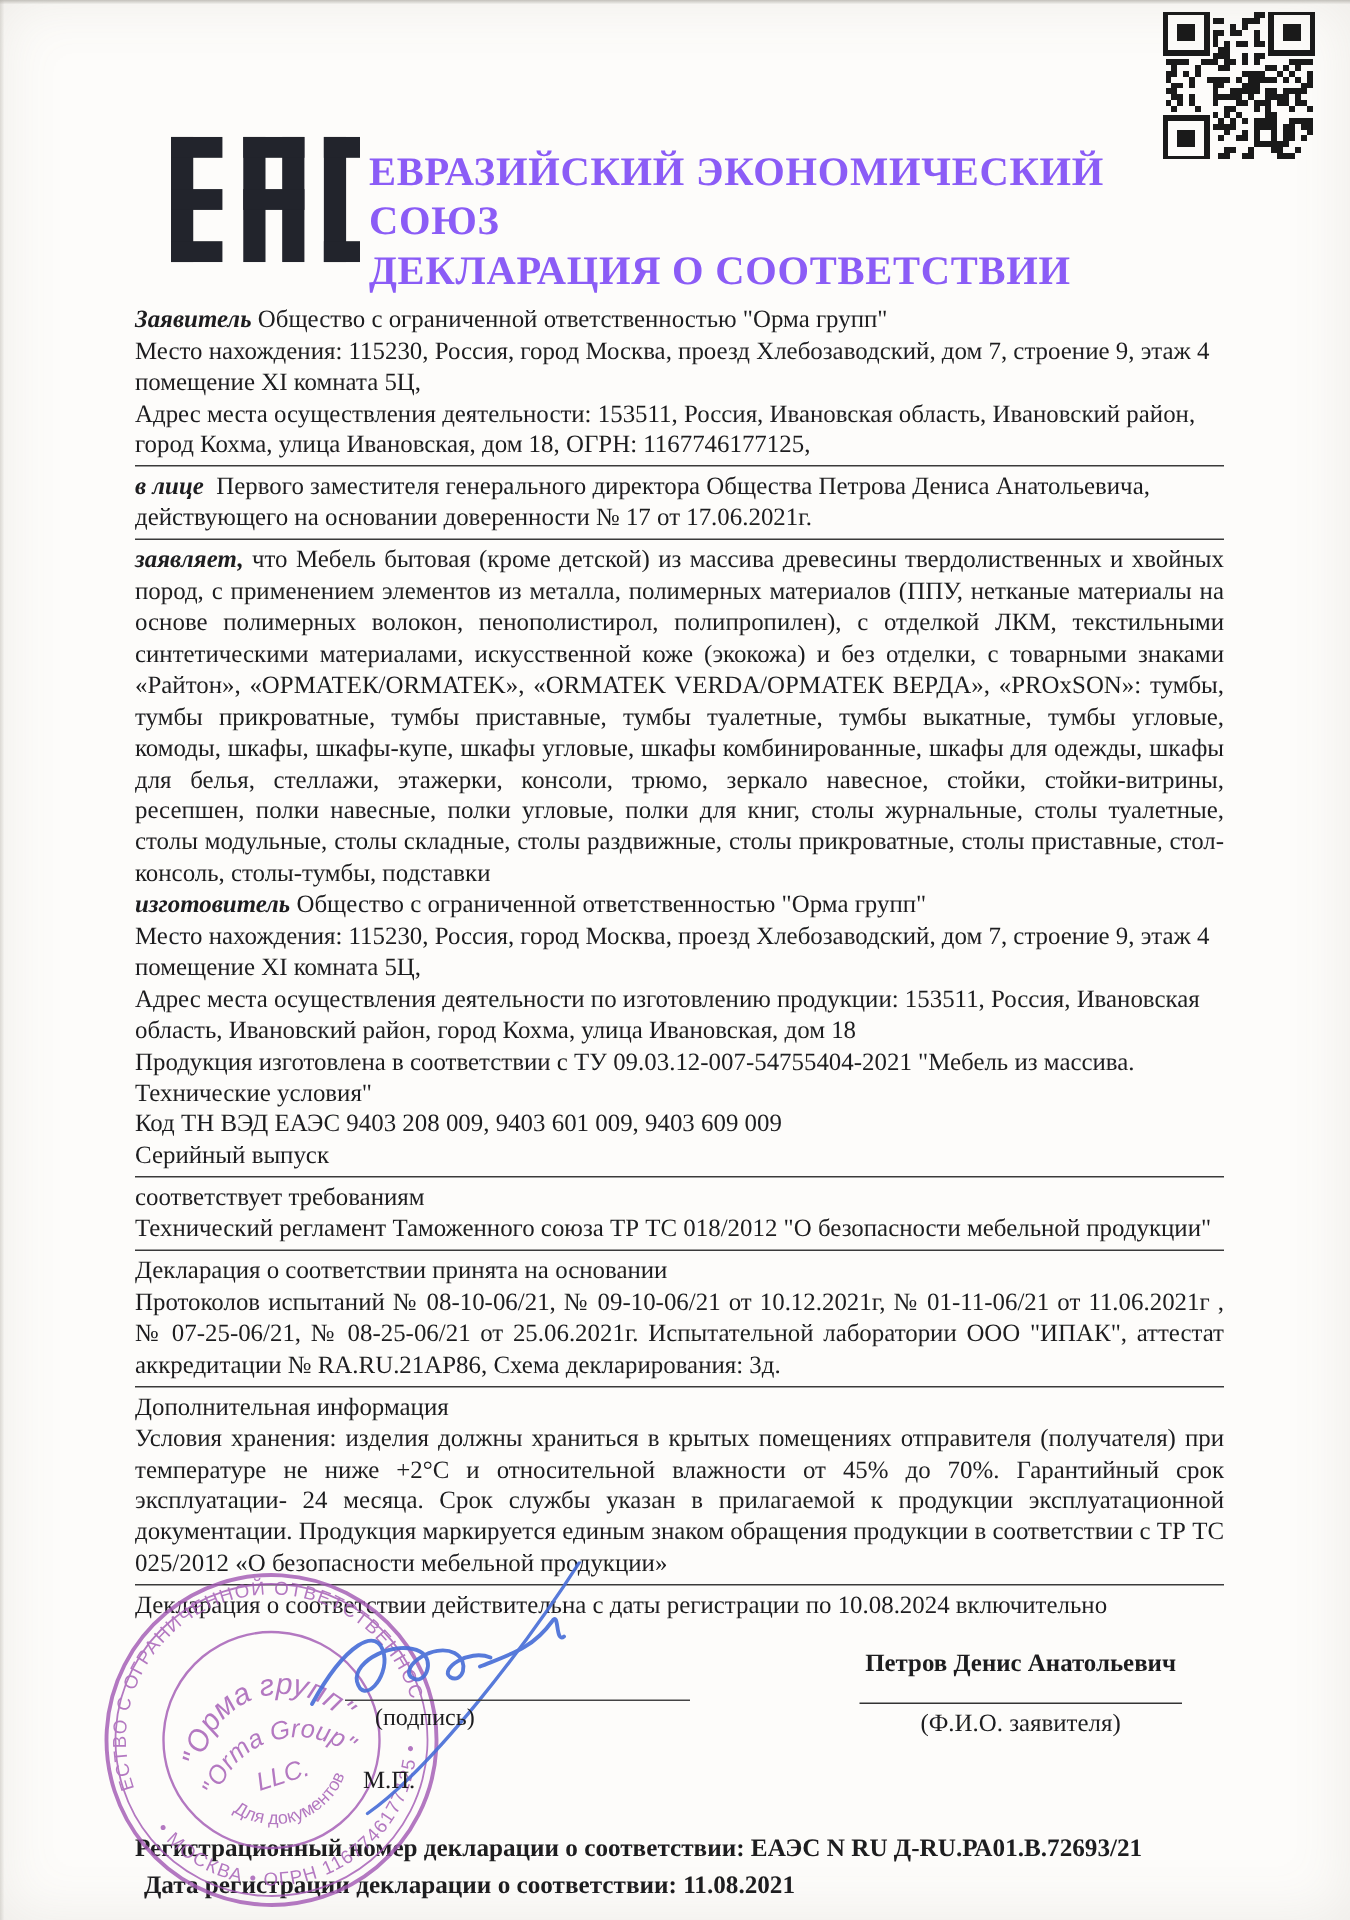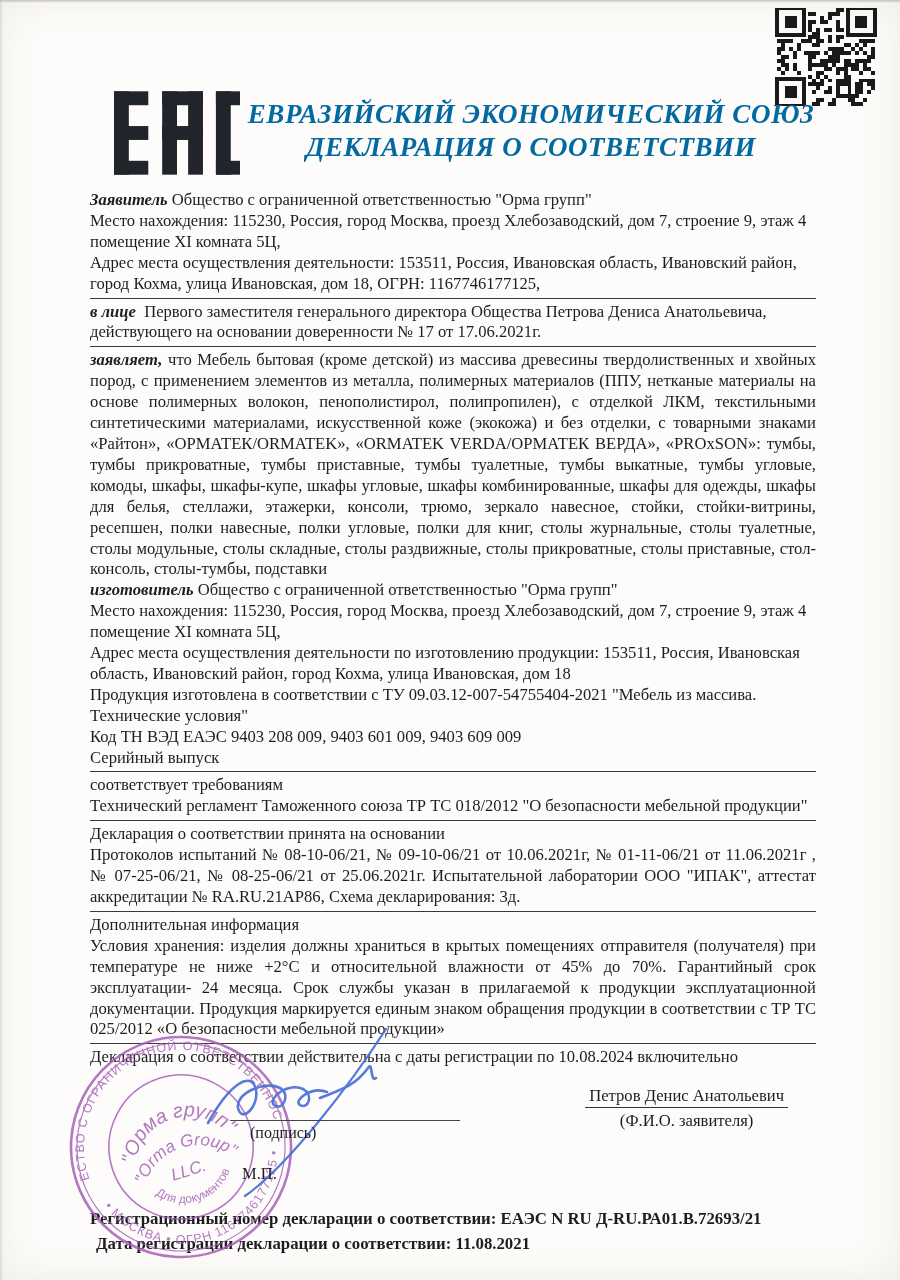--- a/index.html
+++ b/index.html
@@ -19,44 +19,44 @@
   .content{
     position:absolute;left:90px;top:0;width:726px;
   }
   
   .header-row{
     display:flex;align-items:flex-start;
     padding-top:86px;
   }
   .eac-logo{flex:0 0 auto;margin-left:24px;}
   .title-block{
-    flex:1 1 auto;text-align:center;
+    flex:1 1 auto;text-align:left;
     font-weight:bold;font-size:27px;line-height:1.22;
-    letter-spacing:.5px;color:#0369a1;
-    padding-top:12px;padding-left:6px;font-style:italic;
+    letter-spacing:.5px;color:#8b5cf6;
+    padding-top:12px;padding-left:6px;
   }
   .qr{position:absolute;top:8px;right:18px;width:112px;height:98px;}
   
   .sec{font-size:16.6px;line-height:1.26;}
   .sec p{margin:0;}
   .just{text-align:justify;}
   b.inline-label{font-weight:bold;font-style:italic;}
   .rule{border:none;border-top:1.6px solid #3a3a3a;margin:3px 0 3px 0;width:100%;}
   .mt2{margin-top:2px;}.mt6{margin-top:6px;}
   .bold-line{font-weight:normal;}
   
   .sig-zone{position:relative;height:138px;}
   .sig-line{
     position:absolute;left:140px;top:52px;width:230px;
     border-bottom:1.6px solid #444;
   }
   .sig-caption{position:absolute;left:160px;top:56px;font-size:16px;}
   .mp{position:absolute;left:152px;top:96px;font-size:16.5px;}
   .fio-block{position:absolute;right:28px;top:18px;text-align:center;font-size:16.6px;}
-  .fio-name{border-bottom:1.4px solid #333;padding:0 4px 1px 4px;}
+  .fio-name{border-bottom:1.4px solid #333;padding:0 4px 16px 4px;font-weight:bold;}
   .fio-caption{margin-top:3px;}
   .stamp-wrap{
     position:absolute;left:-34px;top:-46px;width:250px;height:250px;
     transform:rotate(-18deg);opacity:.82;pointer-events:none;
   }
   .signature-svg{
     position:absolute;left:100px;top:-40px;width:300px;height:175px;
     pointer-events:none;opacity:.92;
   }
   
@@ -340,21 +340,21 @@
 
     <div class="sec">
       <p class="bold-line">соответствует требованиям</p>
       <p class="mt2">Технический регламент Таможенного союза ТР ТС 018/2012 "О безопасности мебельной продукции"</p>
     </div>
 
     <hr class="rule">
 
     <div class="sec">
       <p class="bold-line">Декларация о соответствии принята на основании</p>
-      <p class="just">Протоколов испытаний № 08-10-06/21, № 09-10-06/21 от 10.06.2021г, № 01-11-06/21 от 11.06.2021г , № 07-25-06/21, № 08-25-06/21 от 25.06.2021г. Испытательной лаборатории ООО "ИПАК", аттестат аккредитации № RA.RU.21АР86, Схема декларирования: 3д.</p>
+      <p class="just">Протоколов испытаний № 08-10-06/21, № 09-10-06/21 от 10.12.2021г, № 01-11-06/21 от 11.06.2021г , № 07-25-06/21, № 08-25-06/21 от 25.06.2021г. Испытательной лаборатории ООО "ИПАК", аттестат аккредитации № RA.RU.21АР86, Схема декларирования: 3д.</p>
     </div>
 
     <hr class="rule">
 
     <div class="sec">
       <p class="bold-line">Дополнительная информация</p>
       <p class="just">Условия хранения: изделия должны храниться в крытых помещениях отправителя (получателя) при температуре не ниже +2°С и относительной влажности от 45% до 70%. Гарантийный срок эксплуатации- 24 месяца. Срок службы указан в прилагаемой к продукции эксплуатационной документации. Продукция маркируется единым знаком обращения продукции в соответствии с ТР ТС 025/2012 «О безопасности мебельной продукции»</p>
     </div>
 
     <hr class="rule">

